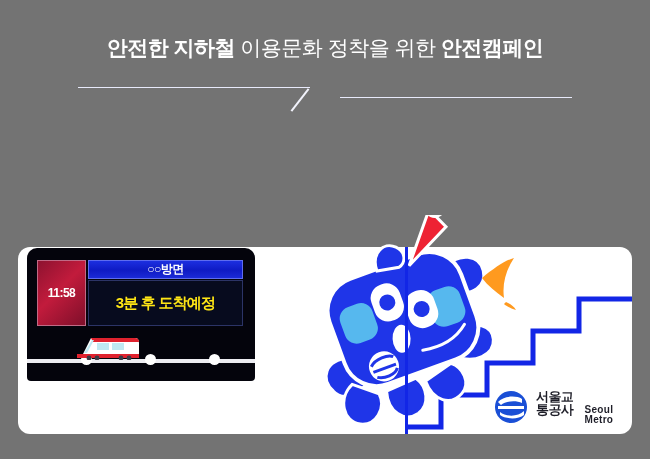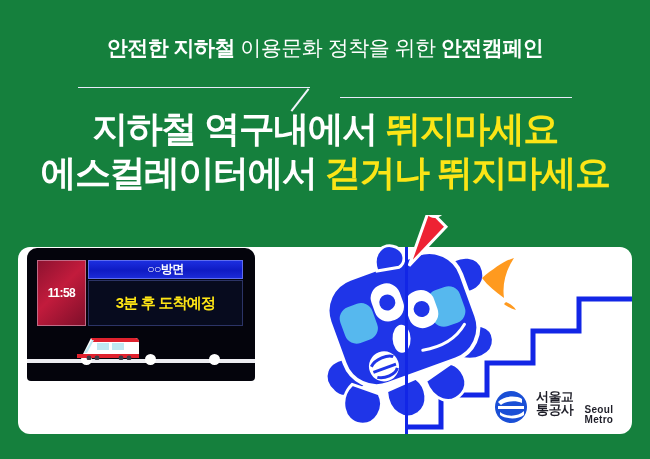--- a/index.html
+++ b/index.html
@@ -4,21 +4,21 @@
 <style>
   * { margin:0; padding:0; box-sizing:border-box; }
   html, body {
     width:650px; height:459px;
     font-family:"Liberation Sans", sans-serif;
     overflow:hidden;
   }
   #poster {
     position:relative;
     width:650px; height:459px;
-    background:#15803d;
+    background:#737373;
     overflow:hidden;
   }
 
   
   #header {
     position:absolute; top:34px; left:0; width:650px;
     text-align:center;
     white-space:nowrap;
   }
   #header .ht {
@@ -153,28 +153,20 @@
   <div id="header">
     <span class="ht b">안전한 지하철</span><span class="ht n"> 이용문화 정착을 위한 </span><span class="ht b">안전캠페인</span>
   </div>
 
   <div id="divider">
     <div class="ln left"></div>
     <div class="slash"></div>
     <div class="ln right"></div>
   </div>
 
-  <div id="headline">
-    <div>
-      <span class="hl w">지하철 역구내에서 </span><span class="hl y">뛰지마세요</span>
-    </div>
-    <div>
-      <span class="hl w">에스컬레이터에서 </span><span class="hl y">걷거나 뛰지마세요</span>
-    </div>
-  </div>
 
   <div id="panel"></div>
 
   <div id="stairs">
     <svg width="227" height="187" viewBox="0 0 227 187">
       <polyline points="-4,180 36,180 36,148 82,148 82,116 128,116 128,84 174,84 174,52 227,52" fill="none" stroke="#1226E6" stroke-width="5"></polyline>
     </svg>
   </div>
 
   <div id="mascot">

